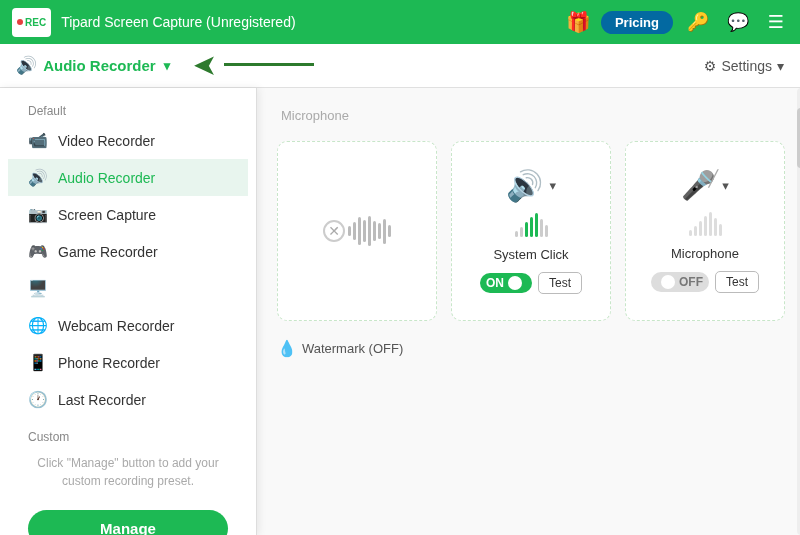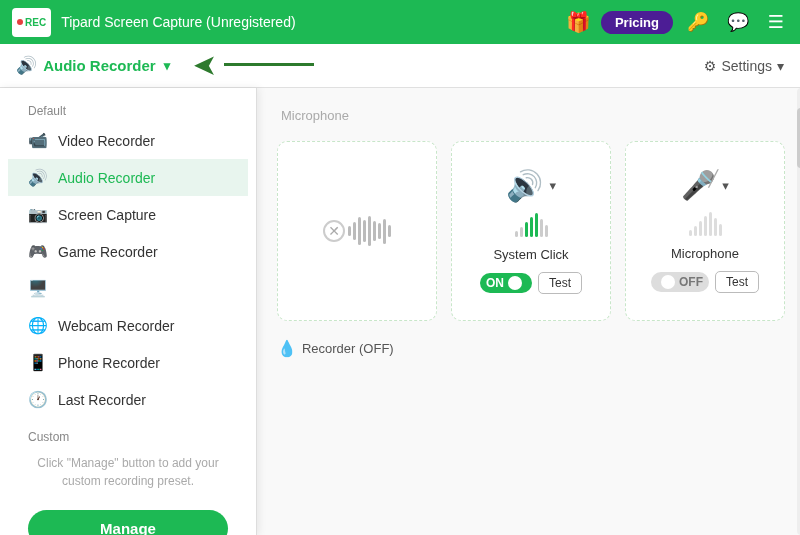--- a/index.html
+++ b/index.html
@@ -45,21 +45,21 @@
     }
     .title-bar-actions {
       display: flex;
       align-items: center;
       gap: 10px;
     }
     .gift-icon {
       font-size: 20px;
     }
     .pricing-btn {
-      background: #4c1d95;
+      background: #0369a1;
       color: #fff;
       border: none;
       border-radius: 14px;
       padding: 4px 14px;
       font-size: 13px;
       font-weight: 600;
       cursor: pointer;
     }
     .title-icon-btn {
       color: #fff;
@@ -515,21 +515,21 @@
             <span>OFF</span>
           </div>
           <button class="test-btn">Test</button>
         </div>
       </div>
     </div>
 
     <div class="status-row">
       <div class="status-item">
         <span class="status-icon">💧</span>
-        <span>Recorder (OFF)</span>
+        <span>Watermark (OFF)</span>
       </div>
     </div>
 
     <div class="scrollbar">
       <div class="scrollbar-thumb"></div>
     </div>
   </div>
 </div>
 
 </body></html>

